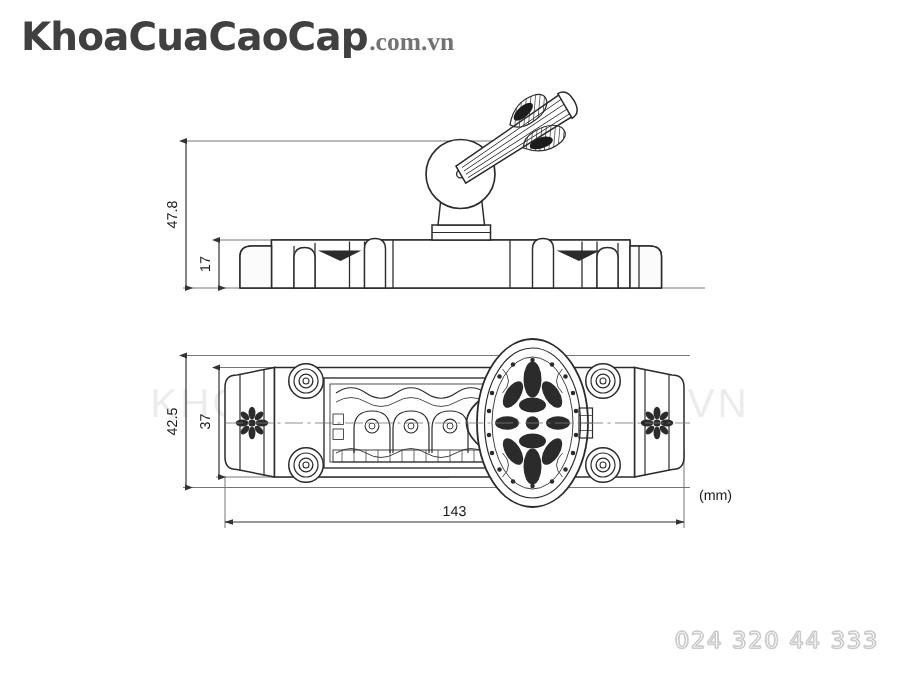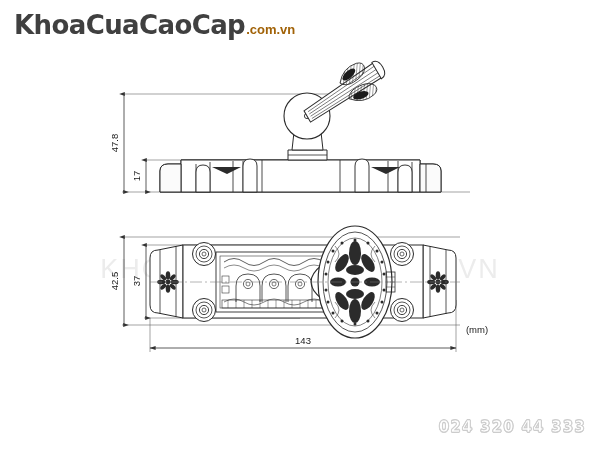--- a/index.html
+++ b/index.html
@@ -26,24 +26,24 @@
     user-select: none;
   }
   .site-logo .brand {
     font-family: "DejaVu Sans", sans-serif;
     font-weight: bold;
     font-size: 26px;
     letter-spacing: -0.6px;
     color: #404040;
   }
   .site-logo .tld {
-    font-family: Liberation Sans, sans-serif;
+    font-family: Liberation Serif, serif;
     font-weight: bold;
-    font-size: 13px;
-    color: #a16207;
+    font-size: 17px;
+    color: #737373;
     letter-spacing: 0px;
     margin-left: 1px;
   }
 
   
   .drawing-canvas {
     position: absolute;
     left: 0;
     top: 0;
     width: 600px;
@@ -52,21 +52,21 @@
   .drawing-canvas svg {
     display: block;
   }
 
   
   .phone-number {
     position: absolute;
     right: 14px;
     bottom: 14px;
     font-family: "DejaVu Sans", sans-serif;
-    font-weight: bold;
+    font-weight: normal;
     font-size: 15px;
     letter-spacing: 1.2px;
     color: #ffffff;
     -webkit-text-stroke: 0.7px #c8c8c8;
     text-shadow:
       -0.7px 0 #cfcfcf, 0.7px 0 #cfcfcf,
       0 -0.7px #cfcfcf, 0 0.7px #cfcfcf;
     user-select: none;
     padding-left: 25px;
   }

